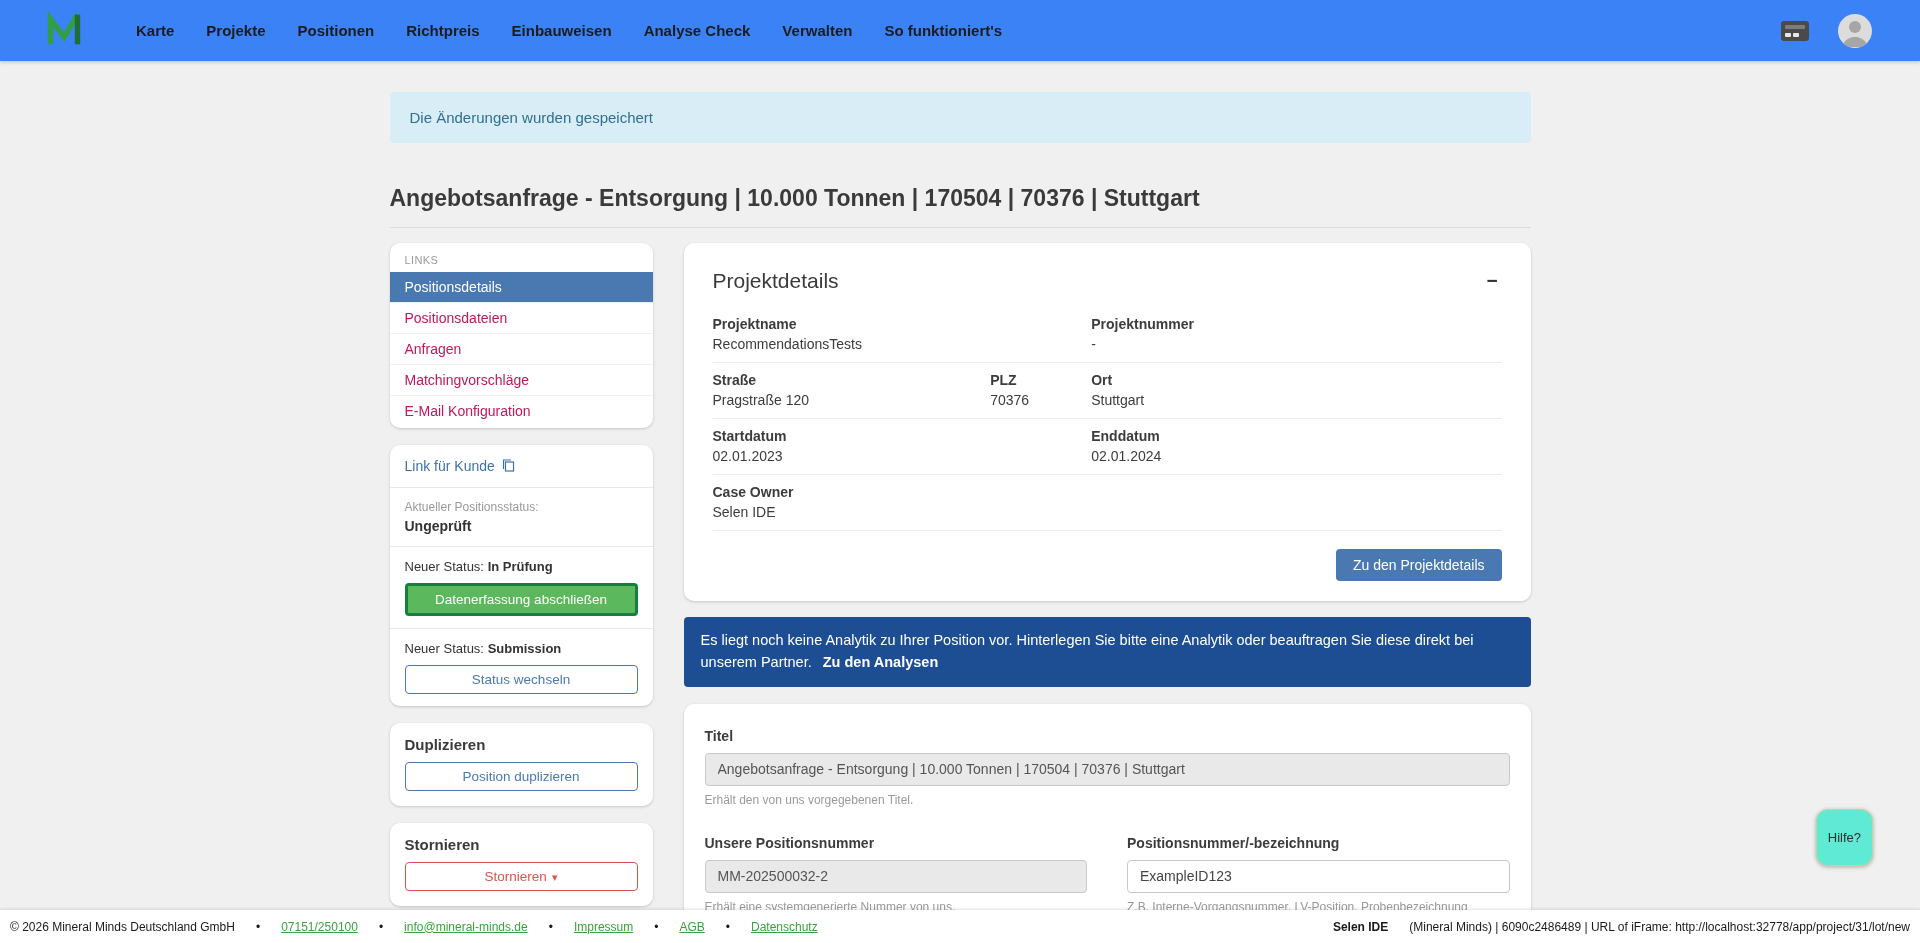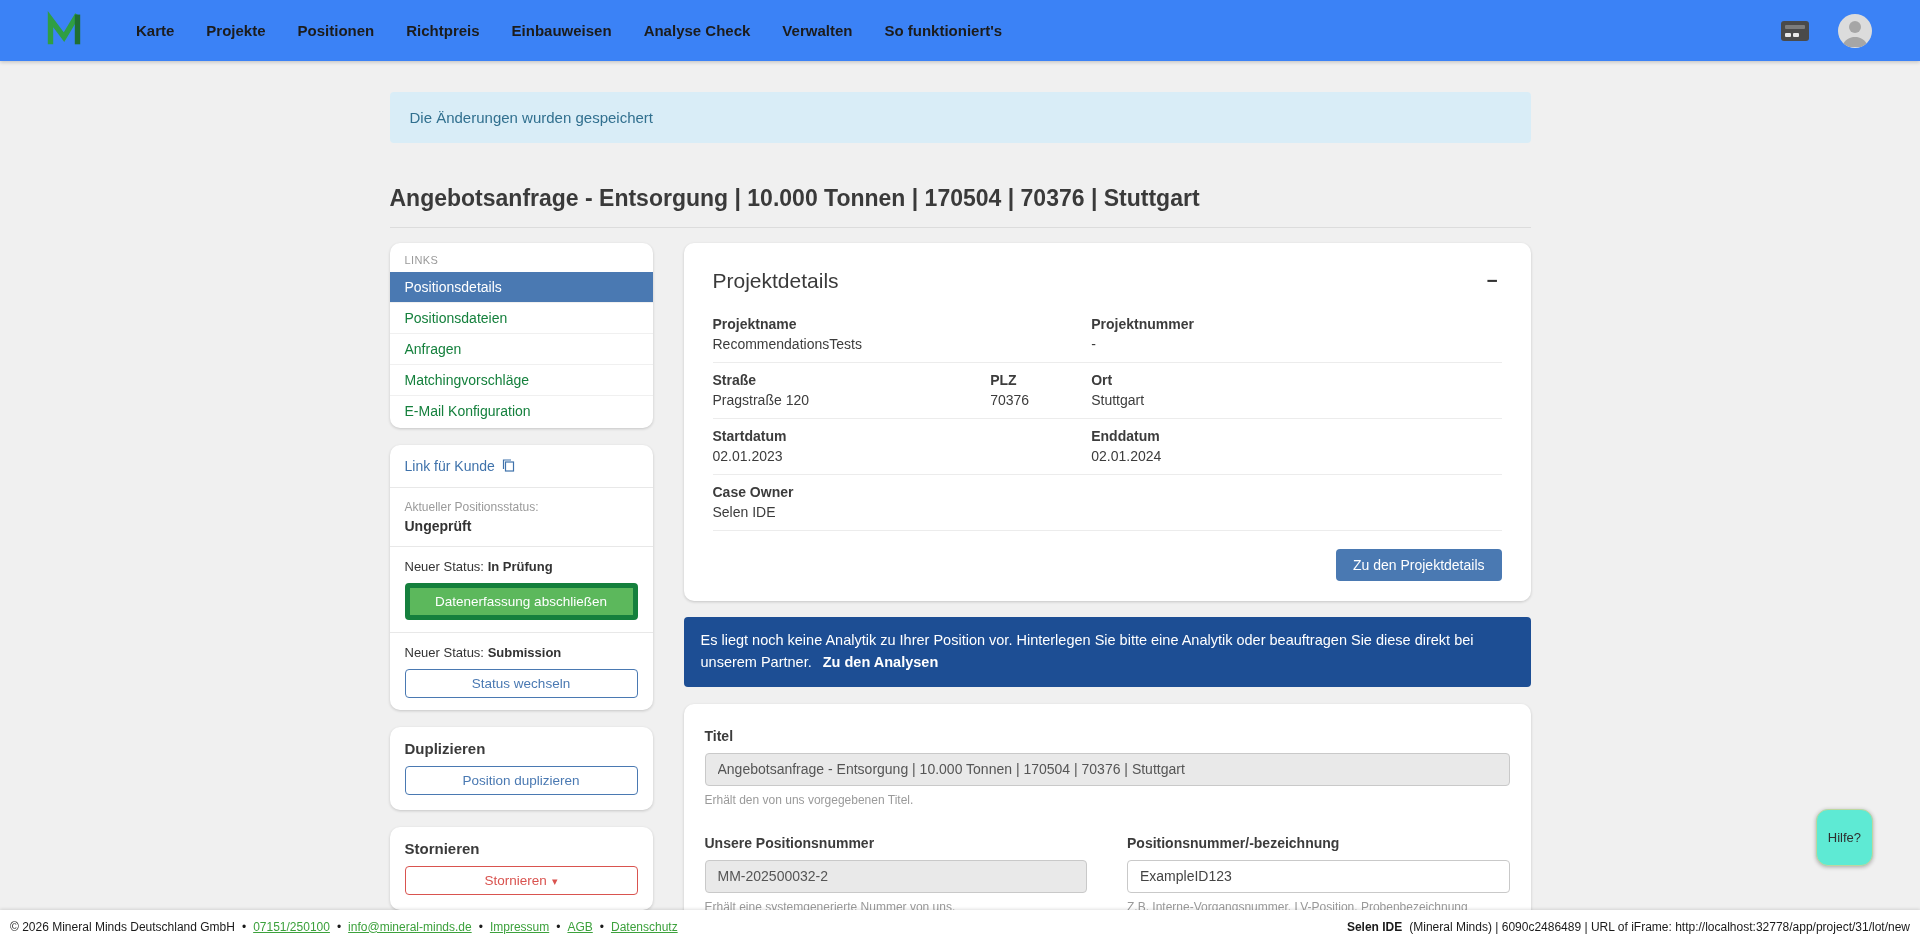--- a/index.html
+++ b/index.html
@@ -28,35 +28,35 @@
   .page-title{margin:42px 0 0;font-size:23px;font-weight:700;color:#3a3a3a}
   .title-rule{border:none;border-top:1px solid #dcdcdc;margin:15px 0 15px}
 
   .layout{display:flex;gap:31px;align-items:flex-start}
   .card{background:#fff;border-radius:10px;box-shadow:0 1px 3px rgba(0,0,0,.18)}
 
   
   .sidebar{width:263px;flex-shrink:0}
   .sidebar .card{margin-bottom:17px}
   .links-header{padding:11px 15px 6px;font-size:11px;color:#9a9a9a;letter-spacing:.4px}
-  .side-item{display:flex;align-items:center;gap:7px;padding:7px 15px;font-size:14px;color:#15803d}
+  .side-item{display:flex;align-items:center;gap:7px;padding:7px 15px;font-size:14px;color:#be185d}
   .side-item + .side-item{border-top:1px solid #f0f0f0}
   .side-item.active{background:#4a79b2;color:#fff}
   .links-card{padding-bottom:2px;overflow:hidden}
 
   .sec{padding:12px 15px;border-bottom:1px solid #e8e8e8}
   .sec:last-child{border-bottom:none}
   .blue-link{color:#3f72ab;font-size:14px;display:inline-flex;align-items:center;gap:6px}
   .muted-label{font-size:12px;color:#9a9a9a}
   .status-value{font-size:14px;font-weight:700;color:#333;margin-top:4px}
   .new-status{font-size:13px;color:#333}
   .new-status b{font-weight:700}
   .btn-block{display:block;width:100%;box-sizing:border-box;margin-top:9px;
     padding:6px 8px;font-size:13.5px;border-radius:4px;text-align:center}
-  .btn-green{background:#5cb85c;border:5px solid #15803d;color:#fff}
+  .btn-green{background:#5cb85c;border:3px solid #15803d;color:#fff}
   .btn-outline-blue{background:#fff;border:1px solid #4a79b2;color:#4a79b2}
   .btn-outline-red{background:#fff;border:1px solid #d9534f;color:#d9534f}
   .side-card-title{font-size:15px;font-weight:700;color:#3a3a3a}
   .pad-card{padding:13px 15px 15px}
   .caret{font-size:11px;margin-left:5px}
 
   
   .main-col{flex:1;min-width:0}
   .project-card{padding:26px 29px 20px}
   .pd-header{display:flex;justify-content:space-between;align-items:flex-start;margin-bottom:14px}
@@ -84,21 +84,21 @@
 
   
   .help-btn{position:fixed;right:47px;bottom:77px;z-index:20;background:#5eead4;
     border:1px solid #bcd79f;border-radius:12px;padding:20px 11px;font-size:13px;color:#2f2f2f;
     box-shadow:0 1px 4px rgba(0,0,0,.3)}
 
   
   .footer{position:fixed;left:0;right:0;bottom:0;height:33px;background:#fff;z-index:10;
     box-shadow:0 -1px 3px rgba(0,0,0,.12);display:flex;align-items:center;
     justify-content:space-between;padding:0 10px;font-size:12px;color:#1a1a1a}
-  .footer-left,.footer-right{display:flex;align-items:flex-end;gap:7px;white-space:nowrap}
+  .footer-left,.footer-right{display:flex;align-items:flex-end;gap:21px;white-space:nowrap}
   .footer a{color:#3ca13c;text-decoration:underline}
   .sep{color:#1a1a1a}
 </style>
 </head>
 <body>
 
 <header class="navbar">
   <a class="brand">
     <span>
       <svg width="36" height="38" viewBox="0 0 40 42">

